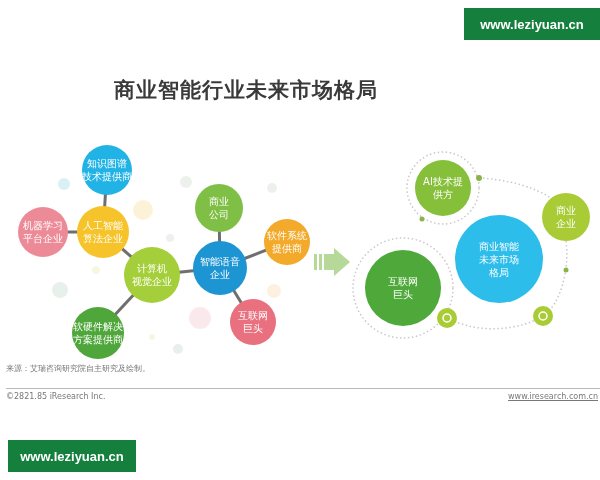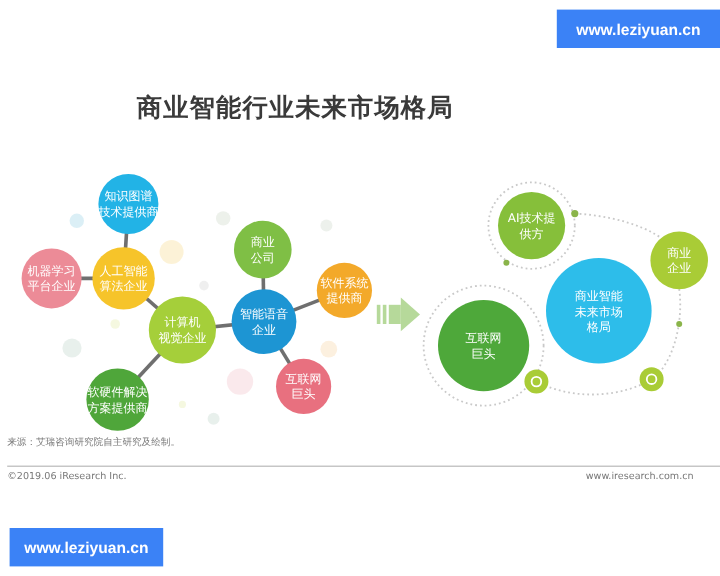--- a/index.html
+++ b/index.html
@@ -1,29 +1,29 @@
 <!DOCTYPE html>
 <html><head>
 <meta charset="utf-8">
 <style>
   html, body { margin:0; padding:0; }
   body { width:600px; height:480px; background:#ffffff; position:relative; overflow:hidden;
          font-family:"DejaVu Sans", sans-serif; }
-  .wm { position:absolute; background:#3b82f6; color:#ffffff; font-family:"Liberation Sans", sans-serif;
+  .wm { position:absolute; background:#15803d; color:#ffffff; font-family:"Liberation Sans", sans-serif;
         font-weight:bold; font-size:13px; display:flex; align-items:center; justify-content:center; }
   .wm-top { left:464px; top:8px; width:136px; height:32px; }
   .wm-bottom { left:8px; top:440px; width:128px; height:32px; }
   .title { position:absolute; left:0; width:492px; top:76px; text-align:center; font-size:21px;
            font-weight:bold; color:#3a3a3a; letter-spacing:1px; }
   svg.diagram { position:absolute; left:0; top:0; }
   .node-text { font-size:10px; fill:#ffffff; text-anchor:middle; font-family:"DejaVu Sans", sans-serif; }
   .source { position:absolute; left:6px; top:363px; font-size:8px; color:#777; }
   .hr { position:absolute; left:6px; top:388px; width:594px; height:1px; background:#b8b8b8; }
   .copyright { position:absolute; left:6px; top:392px; font-size:8px; color:#777; }
-  .site { position:absolute; right:22px; top:392px; font-size:8px; color:#777; }
+  .site { position:absolute; right:2px; top:392px; font-size:8px; color:#777;text-decoration:underline; }
 </style>
 </head>
 <body>
 
 <div class="wm wm-top">www.leziyuan.cn</div>
 
 <div class="title">商业智能行业未来市场格局</div>
 
 <svg class="diagram" width="600" height="400" viewBox="0 0 600 400">
 
@@ -145,16 +145,16 @@
     <circle cx="447" cy="318" r="4" fill="none" stroke="#ffffff" stroke-width="1.5"></circle>
   </g>
   <g>
     <circle cx="543" cy="316" r="10" fill="#a9cc36"></circle>
     <circle cx="543" cy="316" r="4" fill="none" stroke="#ffffff" stroke-width="1.5"></circle>
   </g>
 </svg>
 
 <div class="source">来源：艾瑞咨询研究院自主研究及绘制。</div>
 <div class="hr"></div>
-<div class="copyright">©2019.06 iResearch Inc.</div>
+<div class="copyright">©2821.85 iResearch Inc.</div>
 <div class="site">www.iresearch.com.cn</div>
 
 <div class="wm wm-bottom">www.leziyuan.cn</div>
 
 </body></html>

